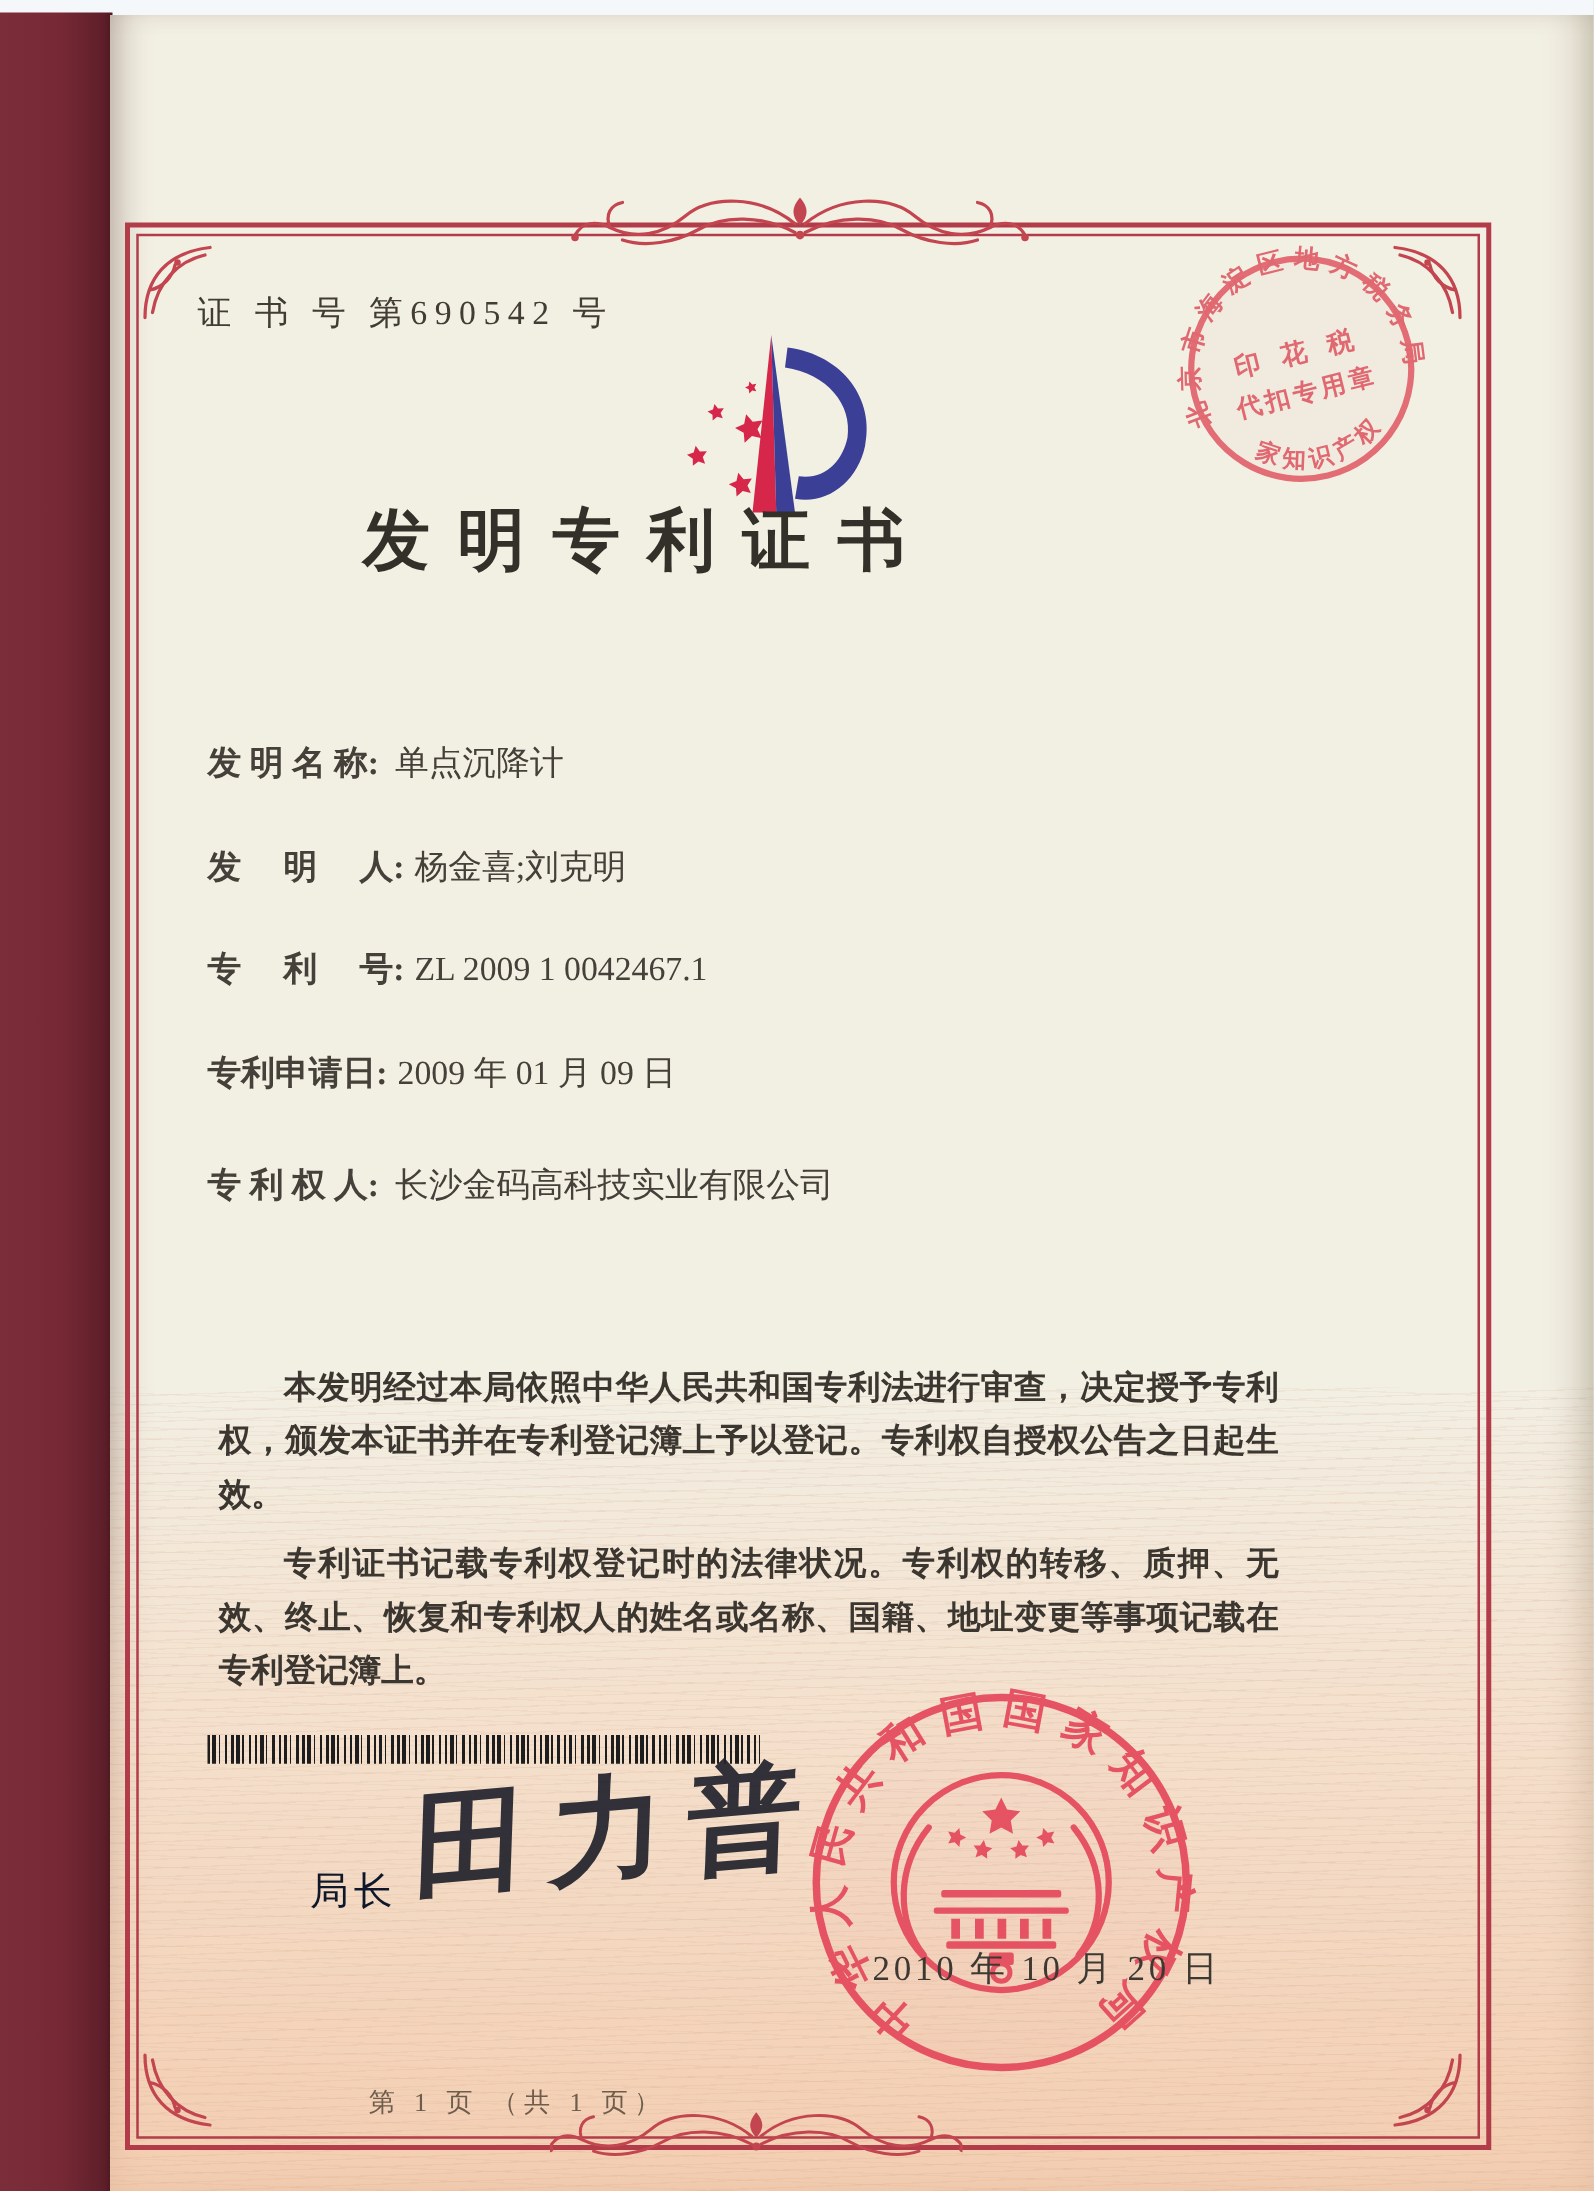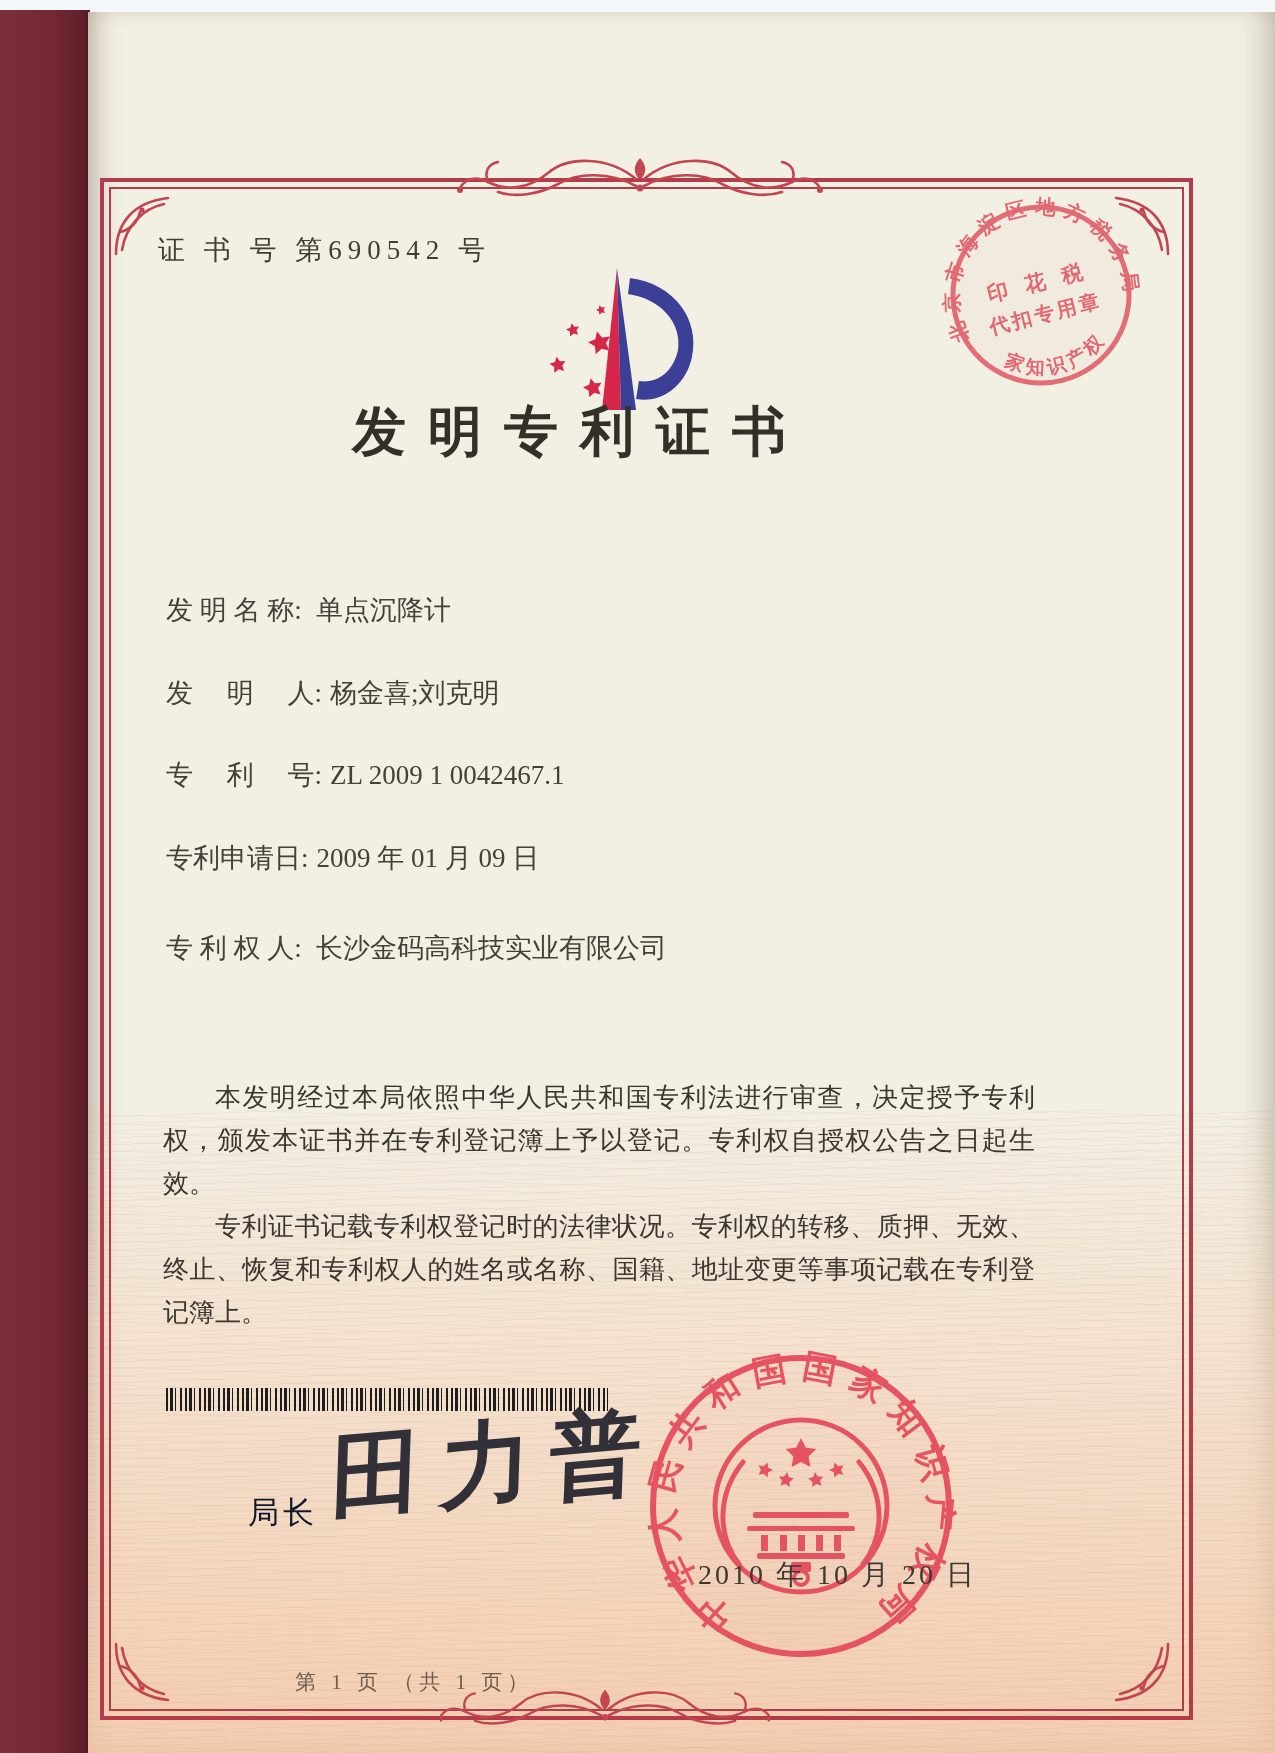--- a/index.html
+++ b/index.html
@@ -21,28 +21,28 @@
            repeating-linear-gradient(182deg, rgba(196,140,108,.08) 0 1px, rgba(0,0,0,0) 1px 9px),
            linear-gradient(180deg, rgba(246,214,190,0) 0%, rgba(246,209,182,.45) 38%, rgba(243,199,168,.85) 100%);}
   
   .frame{position:absolute;left:100px;top:178px;width:1085px;height:1534px;z-index:2;
          border:4px solid #b23c49;pointer-events:none;}
   .frame-inner{position:absolute;left:5px;top:5px;right:5px;bottom:5px;border:2px solid #b23c49;}
   .orn{position:absolute;z-index:2;color:#c2454f;pointer-events:none;}
   
   .content{position:absolute;left:0;top:0;width:1275px;height:1753px;z-index:3;}
   .cert-no{position:absolute;left:158px;top:232px;font-size:27px;letter-spacing:6px;color:#413c34;}
-  .doc-title{position:absolute;left:290px;top:396px;width:580px;text-align:center;
+  .doc-title{position:absolute;left:290px;top:396px;width:580px;
              font-size:54px;font-weight:600;letter-spacing:22px;color:#33302a;}
   .frow{position:absolute;left:166px;font-size:27px;color:#454039;white-space:nowrap;}
-  .flabel{display:inline-block;min-width:142px;}
+  .flabel{display:inline-block;min-width:142px;font-weight:bold;}
   .fvalue{margin-left:8px;margin-top:12px;}
   .body-text{position:absolute;left:163px;top:1076px;width:872px;font-size:26px;
              line-height:43px;color:#3b3630;text-align:justify;}
-  .body-text p{margin:0;text-indent:2em;}
+  .body-text p{margin:12px;text-indent:2em;font-weight:bold;}
   .barcode{position:absolute;left:166px;top:1388px;width:442px;height:23px;
            background:repeating-linear-gradient(90deg,#1d1d1d 0 2px,rgba(0,0,0,0) 2px 4px,#1d1d1d 4px 7px,rgba(0,0,0,0) 7px 9px,#1d1d1d 9px 10px,rgba(0,0,0,0) 10px 14px,#1d1d1d 14px 16px,rgba(0,0,0,0) 16px 19px);}
   .sig-title{position:absolute;left:248px;top:1492px;font-size:31px;letter-spacing:4px;color:#0f172a;}
   .sig-name{position:absolute;left:330px;top:1402px;font-size:92px;color:#22222c;
             letter-spacing:18px;transform:rotate(-5deg) skewX(-7deg);font-weight:bold;opacity:.92;}
   .seal-date{position:absolute;left:698px;top:1556px;font-size:28px;letter-spacing:3px;color:#3d3832;}
   .page-footer{position:absolute;left:295px;top:1668px;width:560px;
                font-size:21px;letter-spacing:5px;color:#6e5c4c;}
   svg{display:block;}
 </style>

